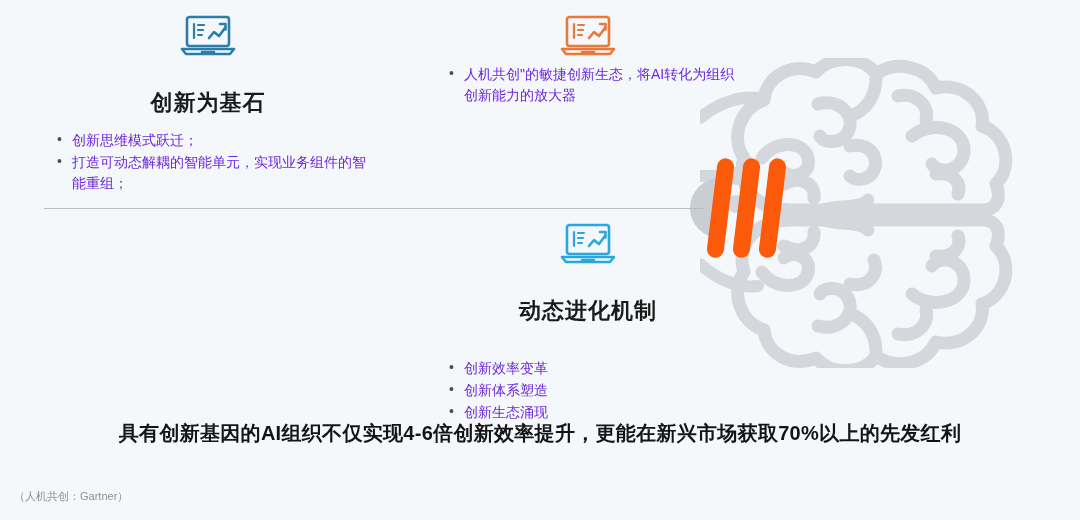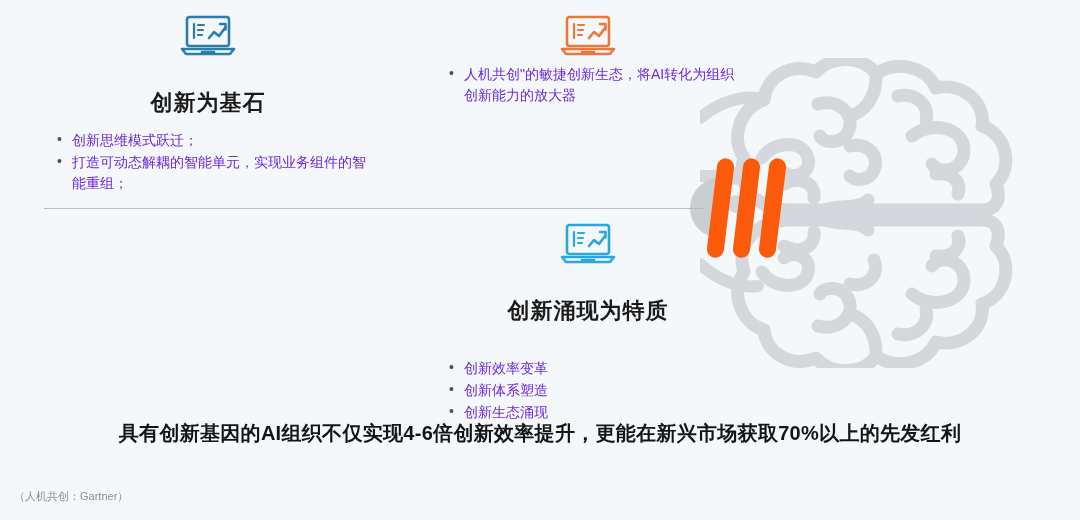--- a/index.html
+++ b/index.html
@@ -253,21 +253,21 @@
           <g stroke="#29a8e0" stroke-width="2.2" stroke-linecap="round">
             <path d="M14 10 v14"></path>
             <path d="M18 11 h6"></path>
             <path d="M18 16 h5"></path>
             <path d="M18 21 h4"></path>
           </g>
           <path d="M29 24 l5 -6 l5 4 l6 -8" fill="none" stroke="#29a8e0" stroke-width="2.6" stroke-linecap="round" stroke-linejoin="round"></path>
           <path d="M40 10 h5.5 v5.5" fill="none" stroke="#29a8e0" stroke-width="2.6" stroke-linecap="round" stroke-linejoin="round"></path>
         </svg>
       </div>
-      <div class="q-title">创新涌现为特质</div>
+      <div class="q-title">动态进化机制</div>
       <ul class="q-list">
         <li>创新效率变革</li>
         <li>创新体系塑造</li>
         <li>创新生态涌现</li>
       </ul>
     </div>
 
   </div>
 
   <div class="banner">具有创新基因的AI组织不仅实现4-6倍创新效率提升，更能在新兴市场获取70%以上的先发红利</div>

